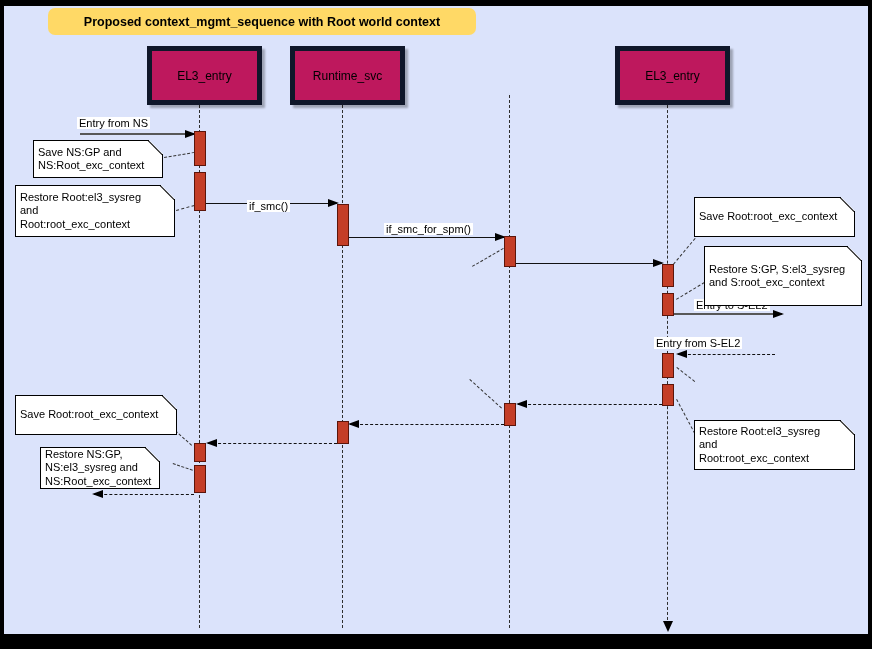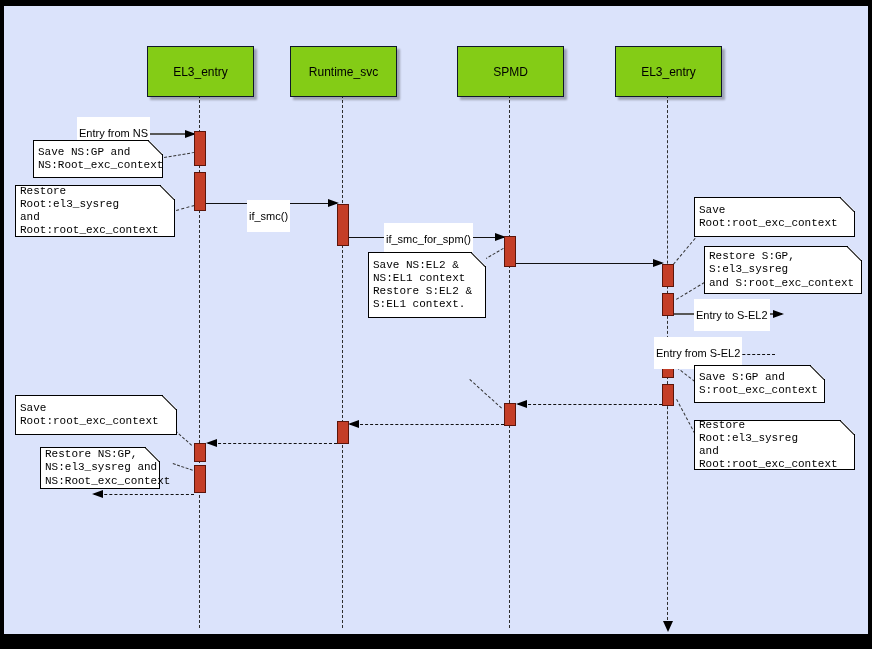--- a/index.html
+++ b/index.html
@@ -14,21 +14,21 @@
     pointer-events:none; z-index:60;
   }
   .title {
     position:absolute; left:48px; top:8px; width:428px; height:27px;
     background:#ffd966; border-radius:7px;
     display:flex; align-items:center; justify-content:center;
     font-size:12.5px; font-weight:bold; z-index:6;
   }
   .actor {
     position:absolute; top:46px; width:105px; height:49px;
-    background:#84cc16; border:1px solid #0f172a;
+    background:#be185d; border:5px solid #0f172a;
     box-shadow:3px 3px 2px rgba(0,0,0,0.28);
     display:flex; align-items:center; justify-content:center;
     font-size:12px; z-index:4;
   }
   .lifeline { position:absolute; top:95px; width:0; border-left:1.4px dashed #2e2e2e; z-index:1; }
   .lifeline-end {
     position:absolute; width:0; height:0;
     border-left:5px solid transparent; border-right:5px solid transparent;
     border-top:11px solid #000; z-index:2;
   }
@@ -41,50 +41,50 @@
   .msg.gray { border-top-color:#585858; border-top-width:2px; }
   .arr-r::after {
     content:""; position:absolute; right:-2px; top:-5px; width:0; height:0;
     border-left:11px solid #000; border-top:4px solid transparent; border-bottom:4px solid transparent;
   }
   .arr-l::before {
     content:""; position:absolute; left:-2px; top:-5px; width:0; height:0;
     border-right:11px solid #000; border-top:4px solid transparent; border-bottom:4px solid transparent;
   }
   .mlabel {
-    position:absolute; background:#fff; font-size:11px; padding:10px 2px;
+    position:absolute; background:#fff; font-size:11px; padding:0 2px;
     white-space:nowrap; z-index:4;
   }
   .conn { position:absolute; height:0; border-top:1.2px dashed #333; transform-origin:0 0; z-index:2; }
   .note {
     position:absolute; background:#fff; border:1px solid #000; box-sizing:border-box;
     display:flex; align-items:center; padding:2px 4px;
     font-size:11px; line-height:1.2; z-index:5;
   }
   .note::before {
     content:""; position:absolute; top:-1px; right:-1px; width:0; height:0;
     border-style:solid; border-width:0 14px 14px 0;
     border-color:#dbe3fb #dbe3fb #fff #fff;
   }
   .note::after {
     content:""; position:absolute; top:6px; right:-3px; width:20px; height:0;
     border-top:1px solid #000; transform:rotate(45deg);
   }
-  .note-text { white-space:pre-line;font-family:Liberation Mono, monospace; }
+  .note-text { white-space:pre-line; }
 </style>
 </head>
 <body>
 
 <div class="stage">
   <div class="frame"></div>
 
+  <div class="title">Proposed context_mgmt_sequence with Root world context</div>
 
   <div class="actor" style="left:147px">EL3_entry</div>
   <div class="actor" style="left:290px">Runtime_svc</div>
-  <div class="actor" style="left:457px">SPMD</div>
   <div class="actor" style="left:615px">EL3_entry</div>
 
   <div class="lifeline" style="left:199px;height:533px"></div>
   <div class="lifeline" style="left:342px;height:533px"></div>
   <div class="lifeline" style="left:509px;height:533px"></div>
   <div class="lifeline" style="left:667px;height:525px"></div>
   <div class="lifeline-end" style="left:663px;top:621px"></div>
 
   <div class="act" style="left:194px;top:131px;height:35px"></div>
   <div class="act" style="left:194px;top:172px;height:39px"></div>
@@ -134,36 +134,26 @@
 
   <div class="note" style="left:33px;top:140px;width:130px;height:38px">
     <span class="note-text">Save NS:GP and
 NS:Root_exc_context</span>
   </div>
   <div class="note" style="left:15px;top:185px;width:160px;height:52px">
     <span class="note-text">Restore Root:el3_sysreg
 and
 Root:root_exc_context</span>
   </div>
-  <div class="note" style="left:368px;top:252px;width:118px;height:66px">
-    <span class="note-text">Save NS:EL2 &amp;
-NS:EL1 context
-Restore S:EL2 &amp;
-S:EL1 context.</span>
-  </div>
   <div class="note" style="left:694px;top:197px;width:161px;height:40px">
     <span class="note-text">Save Root:root_exc_context</span>
   </div>
-  <div class="note" style="left:704px;top:246px;width:158px;height:48px">
+  <div class="note" style="left:704px;top:246px;width:158px;height:60px">
     <span class="note-text">Restore S:GP, S:el3_sysreg
 and S:root_exc_context</span>
-  </div>
-  <div class="note" style="left:694px;top:365px;width:131px;height:38px">
-    <span class="note-text">Save S:GP and
-S:root_exc_context</span>
   </div>
   <div class="note" style="left:694px;top:420px;width:161px;height:50px">
     <span class="note-text">Restore Root:el3_sysreg
 and
 Root:root_exc_context</span>
   </div>
   <div class="note" style="left:15px;top:395px;width:162px;height:40px">
     <span class="note-text">Save Root:root_exc_context</span>
   </div>
   <div class="note" style="left:40px;top:447px;width:120px;height:42px">

